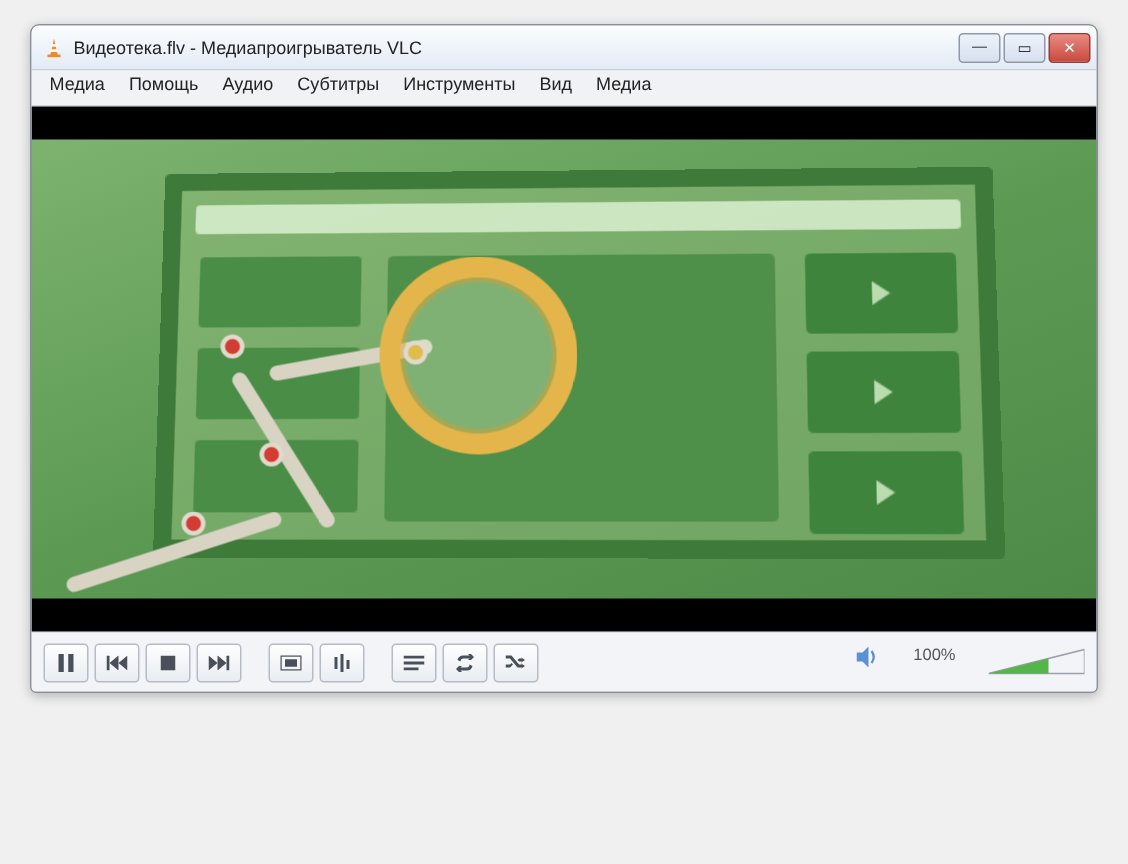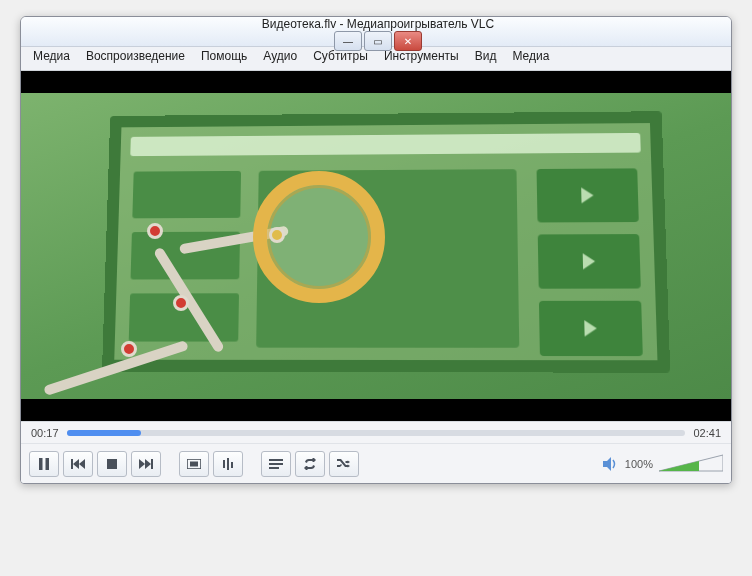--- a/index.html
+++ b/index.html
@@ -14,21 +14,20 @@
     box-shadow: 0 2px 8px rgba(0,0,0,.25);
     overflow: hidden;
   }
 
   .titlebar {
     height: 30px;
     background: linear-gradient(#fbfdff, #e3ebf6);
     display: flex; align-items: center;
     padding: 0 4px 0 8px;
     border-bottom: 1px solid #c8cfda;
-    flex-direction: column;
   }
   .titlebar .cone { width: 14px; height: 14px; margin-right: 6px; }
   .titlebar .title { font-size: 12px; color: #222; flex: 1; white-space: nowrap; }
   .winbtns { display: flex; gap: 2px; }
   .winbtn {
     width: 28px; height: 20px;
     border: 1px solid #8e98a8;
     border-radius: 3px;
     background: linear-gradient(#eef3fa, #d6e0ef);
     display: flex; align-items: center; justify-content: center;
@@ -126,21 +125,21 @@
   }
   .btn {
     width:30px; height:26px;
     border:1px solid #b6bcc6; border-radius:3px;
     background:linear-gradient(#fdfefe,#e9edf3);
     display:flex; align-items:center; justify-content:center;
   }
   .btn svg { display:block; }
   .gap { width:10px; }
   .spacer { flex:1; }
-  .vol { display:flex; align-items:center; gap:6px; font-size:11px; color:#555; }
+  .vol { display:flex; gap:22px; font-size:11px; color:#555; }
   .volwedge { width:64px; height:22px; position:relative; }
   .volwedge svg { display:block; }
 </style>
 </head>
 <body>
 
 <div class="window">
 
   <div class="titlebar">
     <svg class="cone" viewBox="0 0 16 16">
@@ -152,21 +151,20 @@
     <span class="title">Видеотека.flv - Медиапроигрыватель VLC</span>
     <div class="winbtns">
       <div class="winbtn">—</div>
       <div class="winbtn">▭</div>
       <div class="winbtn close">✕</div>
     </div>
   </div>
 
   <div class="menubar">
     <div class="menuitem">Медиа</div>
-    <div class="menuitem">Воспроизведение</div>
     <div class="menuitem">Помощь</div>
     <div class="menuitem">Аудио</div>
     <div class="menuitem">Субтитры</div>
     <div class="menuitem">Инструменты</div>
     <div class="menuitem">Вид</div>
     <div class="menuitem">Медиа</div>
   </div>
 
   <div class="video">
     <div class="frame">
@@ -183,27 +181,20 @@
         <div class="arm2"></div>
         <div class="arm3"></div>
       <div class="node n1"></div>
         <div class="node n2"></div>
         <div class="node n3"></div>
       <div class="glass"></div>
         <div class="node n4"></div>
     </div>
   </div>
 
-  <div class="seek">
-    <span>00:17</span>
-    <div class="track">
-      <div class="prog"></div>
-    </div>
-    <span>02:41</span>
-  </div>
 
   <div class="controls">
     <div class="btn">
       <svg width="12" height="12">
           <rect x="1" y="0" width="3.5" height="12" fill="#49505a"></rect>
           <rect x="7.5" y="0" width="3.5" height="12" fill="#49505a"></rect>
         </svg>
     </div>
     <div class="btn">
       <svg width="14" height="10">

